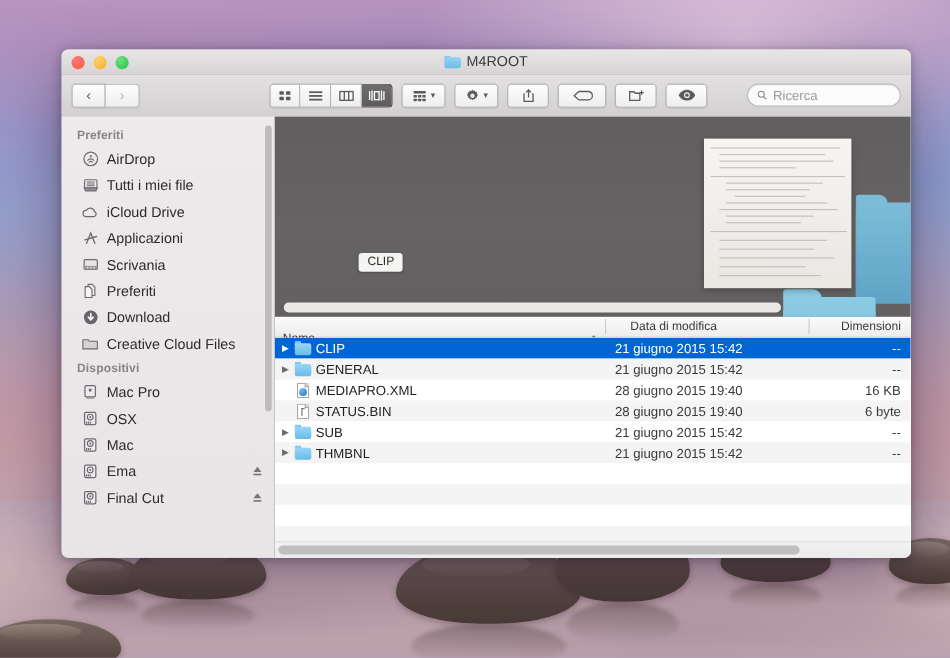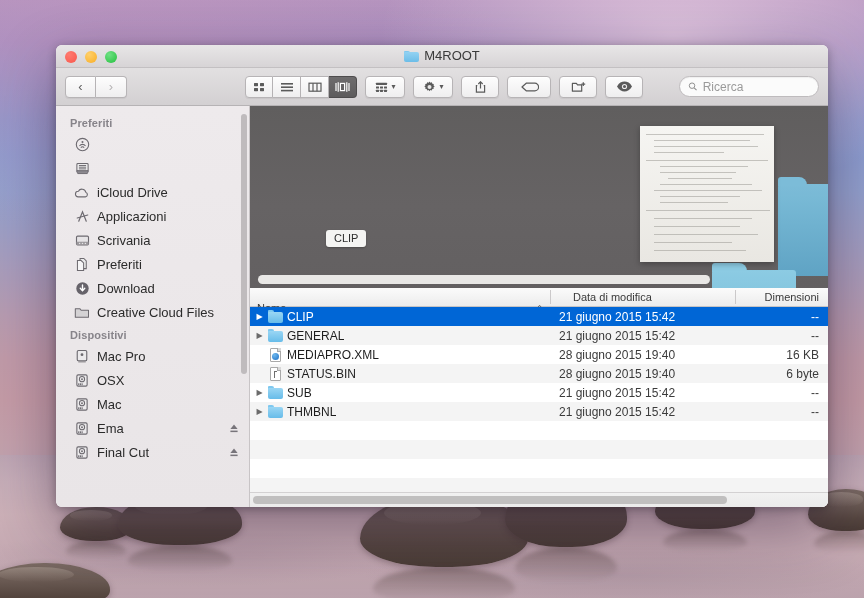--- a/index.html
+++ b/index.html
@@ -539,34 +539,36 @@
         <span class="sb-ico">
           <svg width="15" height="15" viewBox="0 0 16 16">
             <g fill="none" stroke="#6d6a70" stroke-width="1.2">
                 <circle cx="8" cy="8" r="6.6"></circle>
                 <path d="M4.8 9.6a3.9 3.9 0 0 1 6.4 0"></path>
                 <path d="M6.3 11.4a2 2 0 0 1 3.4 0"></path>
               </g>
             <circle cx="8" cy="5.4" r="1.1" fill="#6d6a70"></circle>
           </svg>
         </span>
+        <span class="label">AirDrop</span>
       </div>
 
       <div class="sb-item">
         <span class="sb-ico">
           <svg width="15" height="15" viewBox="0 0 16 16">
             <rect x="2" y="2.6" width="12" height="8" rx="1" fill="#ecebec" stroke="#6d6a70" stroke-width="1.1"></rect>
             <g stroke="#6d6a70" stroke-width="1">
                 <line x1="4.2" y1="4.8" x2="11.8" y2="4.8"></line>
                 <line x1="4.2" y1="6.6" x2="11.8" y2="6.6"></line>
                 <line x1="4.2" y1="8.4" x2="11.8" y2="8.4"></line>
               </g>
             <path d="M1.6 10.4h12.8l-1.3 3H2.9z" fill="#8d8a90" stroke="#6d6a70" stroke-width="1"></path>
           </svg>
         </span>
+        <span class="label">Tutti i miei file</span>
       </div>
 
       <div class="sb-item">
         <span class="sb-ico">
           <svg width="16" height="13" viewBox="0 0 17 13">
             <path d="M4.4 11.2a3 3 0 0 1 .3-6 4.2 4.2 0 0 1 7.8 1 2.6 2.6 0 0 1-.4 5z" fill="none" stroke="#6d6a70" stroke-width="1.2" stroke-linejoin="round"></path>
           </svg>
         </span>
         <span class="label">iCloud Drive</span>
       </div>

